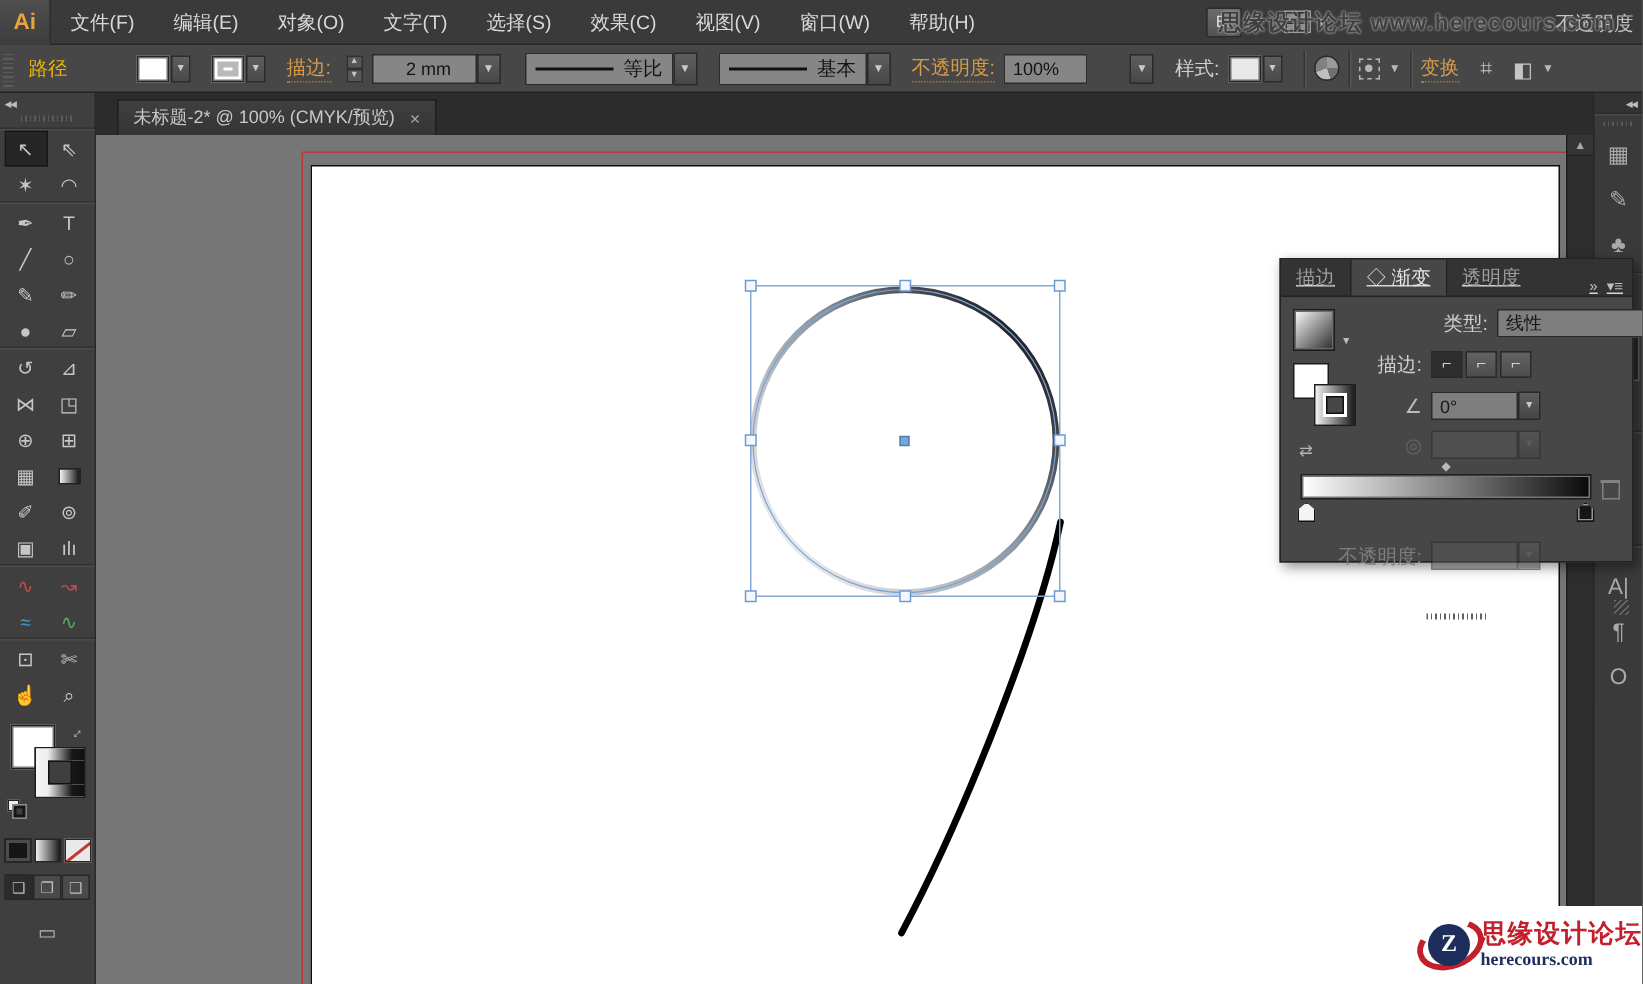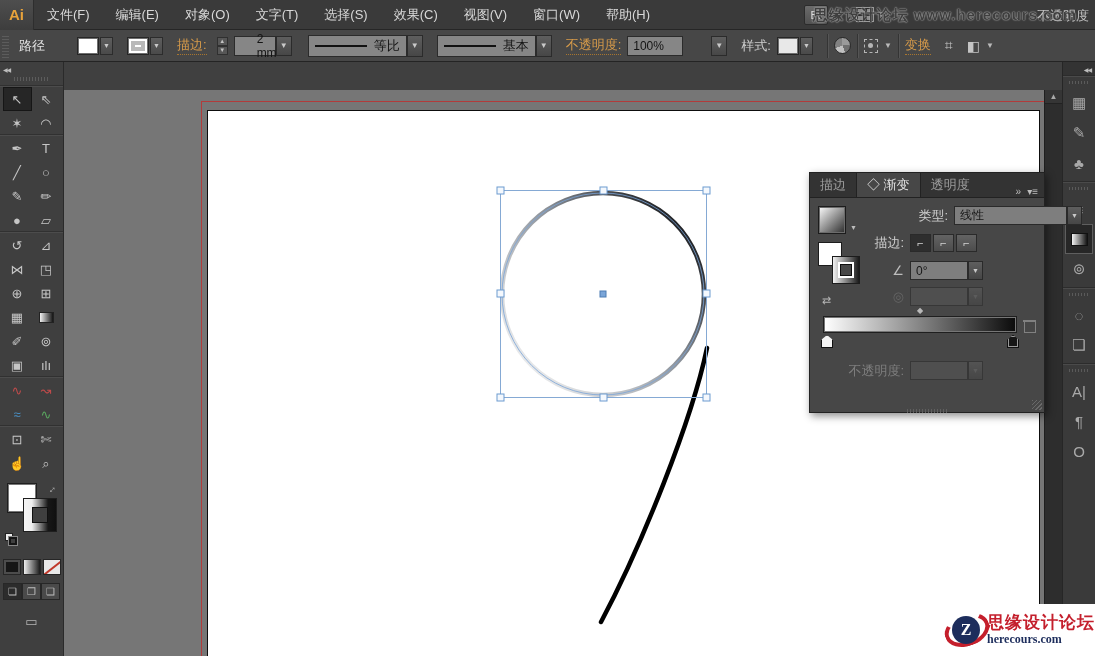--- a/index.html
+++ b/index.html
@@ -23,33 +23,33 @@
   .arrange-grid{width:18px;height:15px;border:1px solid #9a9a9a;display:grid;grid-template-columns:55% 45%;grid-template-rows:50% 50%;background:#555;}
   .arrange-grid div{border:1px solid #2c2c2c;background:#8b8b8b;}
   .dd-caret{color:#b9b9b9;font-size:8px;margin-left:3px;}
   .workspace-label{position:absolute;right:6px;top:7px;color:#c2c2c2;font-size:13px;}
   .wm-top{position:absolute;right:18px;top:6px;font-size:15px;font-weight:bold;letter-spacing:1px;
     color:#3f3f3f;text-shadow:0 0 2px #a8a8a8,0 0 1px #cfcfcf;white-space:nowrap;z-index:5;}
   
   .controlbar{position:absolute;left:0;top:30px;width:1095px;height:32px;background:#474747;
     border-bottom:1px solid #242424;display:flex;align-items:center;z-index:39;gap:6px;}
   .grip-v{width:7px;height:24px;margin:0 4px 0 2px;background:repeating-linear-gradient(0deg,#5c5c5c 0 1px,transparent 1px 3px);}
-  .ctx-label{font-size:13px;color:#e5e5e5;margin-right:26px;}
+  .ctx-label{font-size:13px;color:#eab308;margin-right:40px;}
   .swatch-combo{display:flex;align-items:center;margin-right:8px;}
   .swatch{width:22px;height:18px;border:1px solid #262626;background:#fff;box-shadow:0 0 0 1px #6e6e6e inset;}
   .swatch.stroke-sw{background:#fff;position:relative;}
   .swatch.stroke-sw::after{content:"";position:absolute;inset:3px;border:4px solid #b9b9b9;background:#fff;}
   .mini-dd{width:13px;height:18px;background:linear-gradient(#5e5e5e,#4a4a4a);border:1px solid #2c2c2c;
     color:#c9c9c9;font-size:7px;display:flex;align-items:center;justify-content:center;margin-left:1px;}
   .link-label{color:#d79b4a;font-size:13px;border-bottom:1px dotted #a8762f;cursor:pointer;}
   .stepper{display:flex;flex-direction:column;width:11px;margin-left:4px;}
   .stepper span{height:9px;font-size:6px;color:#c2c2c2;display:flex;align-items:center;justify-content:center;background:#565656;border:1px solid #303030;}
   .field{height:20px;background:#868686;border:1px solid #2b2b2b;color:#141414;font-size:12px;
     display:flex;align-items:center;padding:0 5px;}
-  .field.w54{width:42px;padding-left:22px;} .field.w56{width:56px;}
+  .field.w54{width:70px;padding-left:22px;} .field.w56{width:56px;}
   .dd-btn{width:16px;height:20px;background:linear-gradient(#5e5e5e,#474747);border:1px solid #2b2b2b;
     color:#c9c9c9;font-size:8px;display:flex;align-items:center;justify-content:center;}
   .line-dd{display:flex;align-items:center;height:22px;background:#868686;border:1px solid #2b2b2b;padding:0 6px;gap:7px;color:#141414;font-size:13px;}
   .line-prev{width:52px;height:0;border-top:2px solid #111;}
   .sep-v{width:1px;height:24px;background:#343434;box-shadow:1px 0 0 #555;}
   .recolor-icon{width:17px;height:17px;border-radius:50%;border:1px solid #2a2a2a;
     background:conic-gradient(#9a9a9a 0 90deg,#6f6f6f 0 160deg,#c0c0c0 0 250deg,#818181 0);}
   .sel-similar{display:flex;align-items:center;gap:3px;}
   .dashed-box{width:14px;height:14px;border:1px dashed #b5b5b5;display:flex;align-items:center;justify-content:center;}
   .dashed-box i{width:5px;height:5px;background:#b5b5b5;border-radius:50%;}
@@ -103,22 +103,22 @@
   .vs-up{height:14px;display:flex;align-items:center;justify-content:center;color:#a9a9a9;font-size:8px;background:#353535;border-bottom:1px solid #222;}
   
   .dock{position:absolute;left:1062px;top:62px;width:33px;height:594px;background:#3a3a3a;border-left:1px solid #262626;z-index:25;}
   .dock-head{height:14px;display:flex;align-items:center;justify-content:flex-end;padding-right:4px;background:#333;}
   .dock-group{border-top:1px solid #4a4a4a;box-shadow:0 -1px 0 #2c2c2c;padding-bottom:4px;}
   .dock-grip{height:7px;margin:2px 6px;background:repeating-linear-gradient(90deg,#5a5a5a 0 1px,transparent 1px 3px);background-size:100% 3px;background-position:center;background-repeat:no-repeat;}
   .dock-item{height:30px;display:flex;align-items:center;justify-content:center;color:#a9a9a9;font-size:15px;cursor:pointer;}
   .dock-item.chip .glyph{width:17px;height:13px;background:linear-gradient(90deg,#f2f2f2,#141414);color:transparent;border:1px solid #111;}
   .dock-item.active{background:#272727;box-shadow:inset 0 0 0 1px #5f5f5f;margin:0 2px;}
   
-  .panel{position:absolute;left:809px;top:172px;width:236px;height:241px;background:#474747;
-    border:1px solid #222;box-shadow:2px 3px 8px rgba(0,0,0,.45);z-index:28;font-size:12px;}
+  .panel{position:absolute;left:853px;top:172px;width:236px;height:203px;background:#474747;
+    border:1px solid #222;box-shadow:2px 3px 8px rgba(0,0,0,.45);z-index:28;font-size:12px;text-decoration:underline;}
   .panel-tabs{height:25px;background:#333;display:flex;align-items:flex-end;border-bottom:1px solid #222;}
   .panel-tab{height:25px;padding:0 10px;display:flex;align-items:center;color:#9e9e9e;font-size:13px;cursor:pointer;}
   .panel-tab.active{background:#474747;color:#e4e4e4;border:1px solid #222;border-bottom:none;}
   .panel-tab-icons{margin-left:auto;display:flex;align-items:center;gap:6px;padding-right:6px;color:#bdbdbd;}
   .pt-ico{font-size:10px;cursor:pointer;}
   .panel-body{position:relative;height:214px;}
   .grad-thumb{position:absolute;left:8px;top:8px;width:28px;height:28px;border:1px solid #1c1c1c;
     background:linear-gradient(135deg,#fdfdfd,#2a2a2a);box-shadow:0 0 0 1px #6b6b6b inset;}
   .grad-thumb-dd{position:absolute;left:40px;top:26px;color:#bdbdbd;font-size:7px;}
   .proxy2-fill{position:absolute;left:8px;top:44px;width:24px;height:24px;background:#fff;border:1px solid #1c1c1c;}
@@ -272,20 +272,26 @@
     <span class="link-label">变换</span>
     <div class="tool-glyph-btn" style="margin-left:8px">
       <span>⌗</span>
     </div>
     <div class="tool-glyph-btn" style="margin-left:8px">
       <span>◧</span>
       <span class="dd-caret">▼</span>
     </div>
   </div>
 
+  <div class="tabstrip">
+    <div class="doc-tab">
+      <span>未标题-2* @ 100% (CMYK/预览)</span>
+      <span class="tab-close">×</span>
+    </div>
+  </div>
 
   <div class="toolbar">
     <div class="tb-head">
       <span class="collapse-arrows">◀◀</span>
     </div>
     <div class="tb-grip"></div>
     <div class="tool-group tool-grid">
 
     <div class="tool active">
           <span class="glyph">↖</span>

